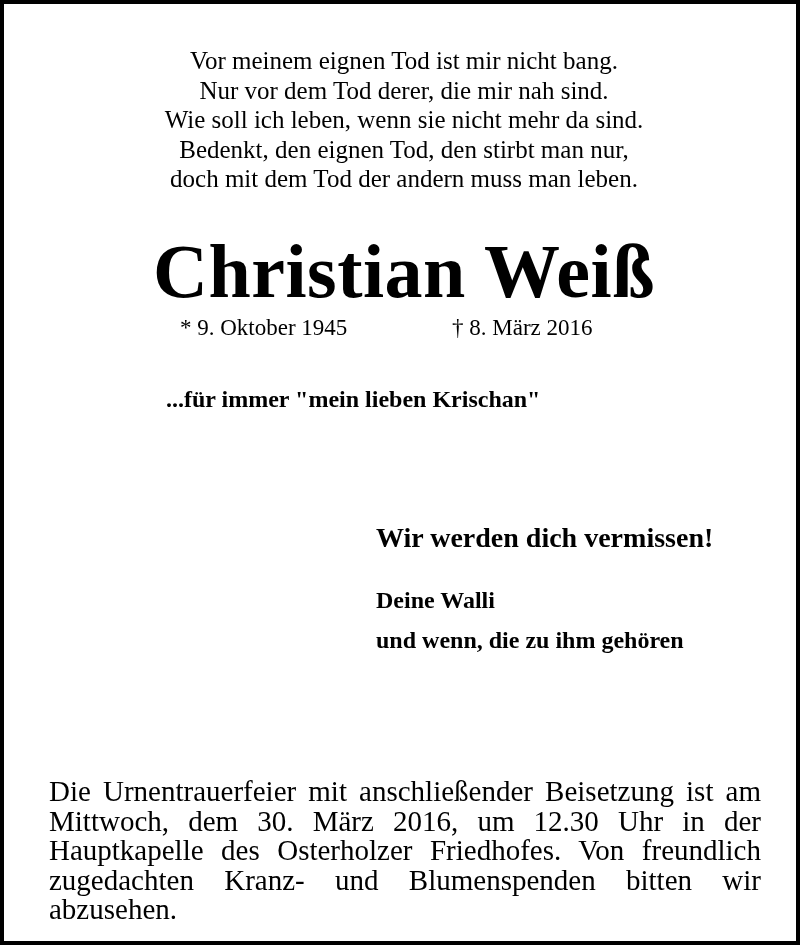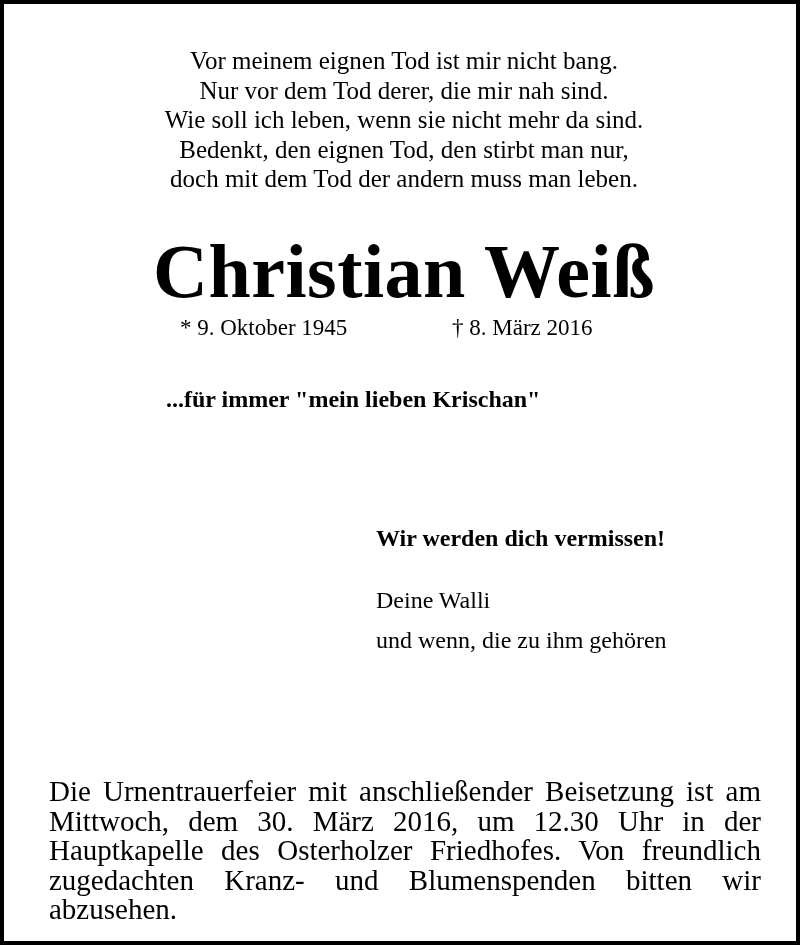--- a/index.html
+++ b/index.html
@@ -24,25 +24,25 @@
   }
   .born { left: 176px; }
   .died { left: 448px; }
   .tribute {
     position: absolute; left: 162px; font-size: 24px; font-weight: bold; line-height: 30px;
   }
   .t1 { top: 380px; }
   .t2 { top: 424px; }
   .miss {
     position: absolute; left: 372px; top: 519px;
-    font-size: 24px; font-weight: bold; line-height: 30px;
+    font-size: 28px; font-weight: bold; line-height: 30px;
   }
   .signers {
     position: absolute; left: 372px; top: 577px;
-    font-size: 24px; font-weight: normal; line-height: 39.5px;
+    font-size: 24px; font-weight: bold; line-height: 39.5px;
   }
   .notice {
     position: absolute; left: 45px; width: 712px; top: 773px;
     font-size: 29px; line-height: 29.5px; text-align: justify;
     text-align-last: left;
   }
 </style>
 </head>
 <body>
 

